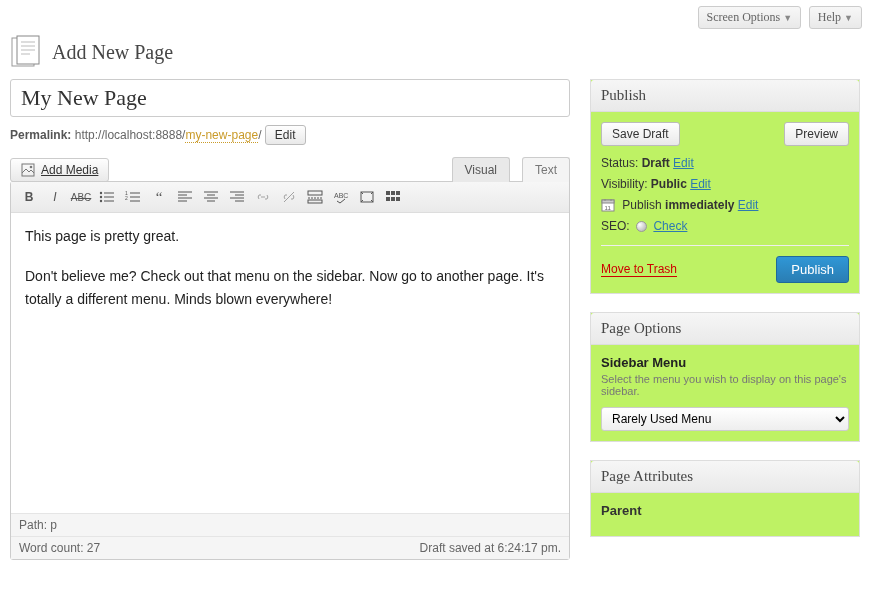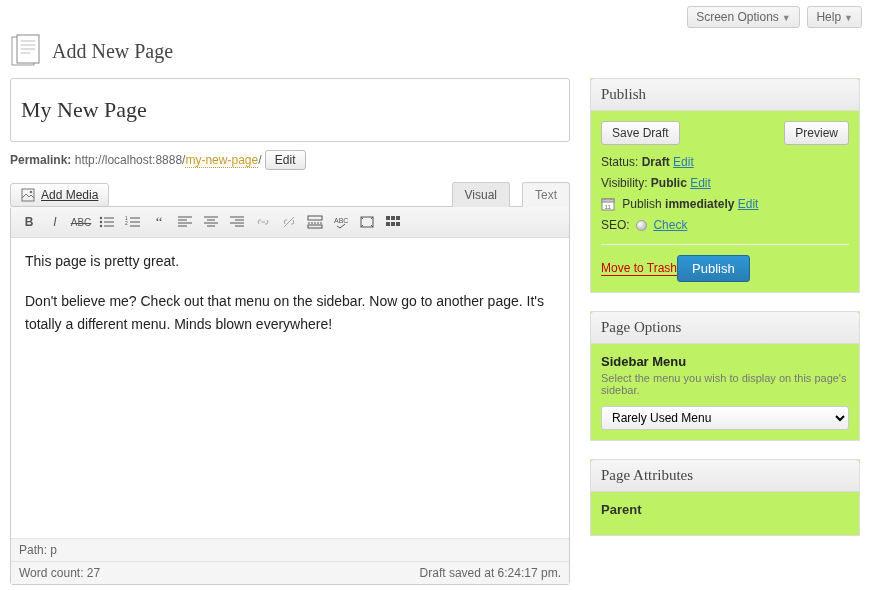--- a/index.html
+++ b/index.html
@@ -1,26 +1,26 @@
 <!DOCTYPE html>
 <html><head>
 <meta charset="utf-8">
 <style>
 * { box-sizing: border-box; margin: 0; padding: 0; }
 body { font-family: -apple-system, BlinkMacSystemFont, "Segoe UI", Helvetica, Arial, sans-serif; font-size: 13px; color: #333; background: #fff; width: 870px; }
 .top-right { text-align: right; padding: 6px 8px 0 0; }
-.top-btn { display: inline-block; background: linear-gradient(#f7f7f7,#e9e9e9); border: 1px solid #ccc; border-radius: 3px; padding: 3px 8px; font-size: 12px; color: #666; cursor: pointer; margin-left: 4px; }
+.top-btn { display: inline-block; background: linear-gradient(#f7f7f7,#e9e9e9); border: 1px solid #ccc; border-radius: 3px; padding: 3px 8px; font-size: 12px; color: #666; cursor: pointer; margin-left: 4px; font-family: Liberation Serif, serif; }
 .top-btn .tri { font-size: 9px; color: #888; margin-left: 3px; }
 .header { padding: 6px 0 10px 10px; display: flex; align-items: center; gap: 10px; }
 .page-icon { width: 32px; height: 34px; }
 .header h1 { font-family: Georgia, serif; font-weight: normal; font-size: 20px; color: #464646; }
 .wrap { display: flex; gap: 20px; padding: 0 10px 10px 10px; }
 .main { flex: 1; min-width: 0; }
 .side { width: 270px; }
-.title-input { width: 100%; font-size: 22px; padding: 18px 10px; border: 1px solid #ccc; border-radius: 3px; background: #fff; font-family: Georgia, serif; color: #333; }
+.title-input { width: 100%; font-size: 22px; padding: 5px 10px; border: 1px solid #ccc; border-radius: 3px; background: #fff; font-family: Georgia, serif; color: #333; }
 .permalink { margin: 8px 0 12px 0; font-size: 12px; color: #666; }
 .permalink strong { color: #555; }
 .slug { color: #ca9b2a; border-bottom: 1px dotted #ca9b2a; }
 .btn { display: inline-block; background: linear-gradient(#fefefe,#e9e9e9); border: 1px solid #bbb; border-radius: 3px; padding: 2px 9px; font-size: 12px; color: #333; cursor: pointer; }
 .btn.big { padding: 4px 10px; }
 .media-row { display: flex; align-items: flex-end; justify-content: space-between; }
 .add-media { display: inline-flex; align-items: center; gap: 6px; border: 1px solid #ccc; border-radius: 3px; padding: 4px 10px; background: linear-gradient(#fefefe,#e9e9e9); cursor: pointer; font-size: 12px; text-decoration: underline; }
 .note-icon { width: 14px; height: 14px; }
 .tabs { display: flex; gap: 12px; }
 .tab { border: 1px solid #ccc; border-bottom: none; border-radius: 3px 3px 0 0; padding: 5px 12px; font-size: 12px; color: #777; cursor: pointer; background: #f4f4f4; }
@@ -35,21 +35,21 @@
 .path-row { padding: 4px 8px; border-bottom: 1px solid #e5e5e5; }
 .wc-row { display: flex; justify-content: space-between; padding: 4px 8px; }
 .panel { border: 1px solid #ddd; border-radius: 0; margin-bottom: 18px; background: #bef264; }
 .panel-head { background: linear-gradient(#f6f6f6,#e9e9e9); border-bottom: 1px solid #ddd; padding: 7px 10px; font-family: Georgia, serif; font-size: 15px; color: #464646; border-radius: 3px 3px 0 0; }
 .panel-body { padding: 10px; font-size: 12px; color: #333; }
 .pub-row { margin: 7px 0; }
 .pub-actions-top { display: flex; justify-content: space-between; margin-bottom: 10px; }
 .editlink { color: #2e7bb0; text-decoration: underline; cursor: pointer; }
 .cal-icon { width: 14px; height: 14px; vertical-align: -3px; margin-right: 4px; }
 .seo-dot { display: inline-block; width: 11px; height: 11px; border-radius: 50%; background: radial-gradient(circle at 30% 30%, #fff, #aaa); border: 1px solid #999; vertical-align: -2px; margin: 0 3px; }
-.pub-footer { display: flex; align-items: center; border-top: 1px solid #eee; margin-top: 12px; padding-top: 10px; }
+.pub-footer { display: flex; justify-content: space-between; align-items: center; border-top: 1px solid #eee; margin-top: 12px; padding-top: 10px; }
 .trash { color: #c00; border-bottom: 1px solid #c00; cursor: pointer; }
 .primary-btn { background: linear-gradient(#2f97d6,#2a7db3); color: #fff; border: 1px solid #1f6a9a; border-radius: 3px; padding: 5px 14px; font-size: 13px; cursor: pointer; }
 .opt-label { font-weight: bold; font-size: 13px; color: #222; }
 .opt-desc { color: #777; font-size: 11px; margin: 3px 0 10px 0; }
 .select-wrap { display: flex; }
 .select-wrap select { flex: 1; border: 1px solid #ccc; border-radius: 3px; padding: 3px 6px; font-size: 12px; background: linear-gradient(#fff,#eee); }
 .small-sel { width: 110px; }
 .attr-label { font-weight: bold; font-size: 13px; margin-bottom: 8px; display: block; }
 </style>
 </head>

